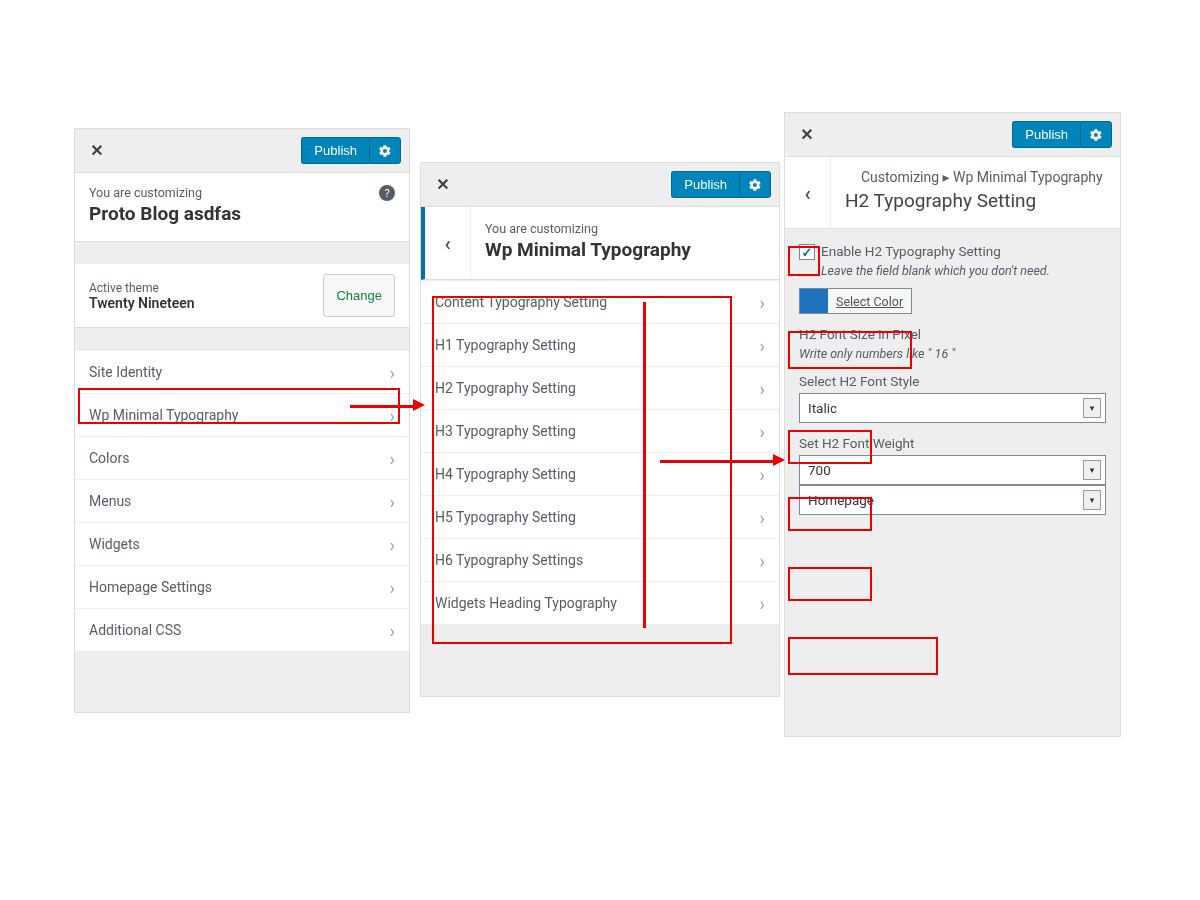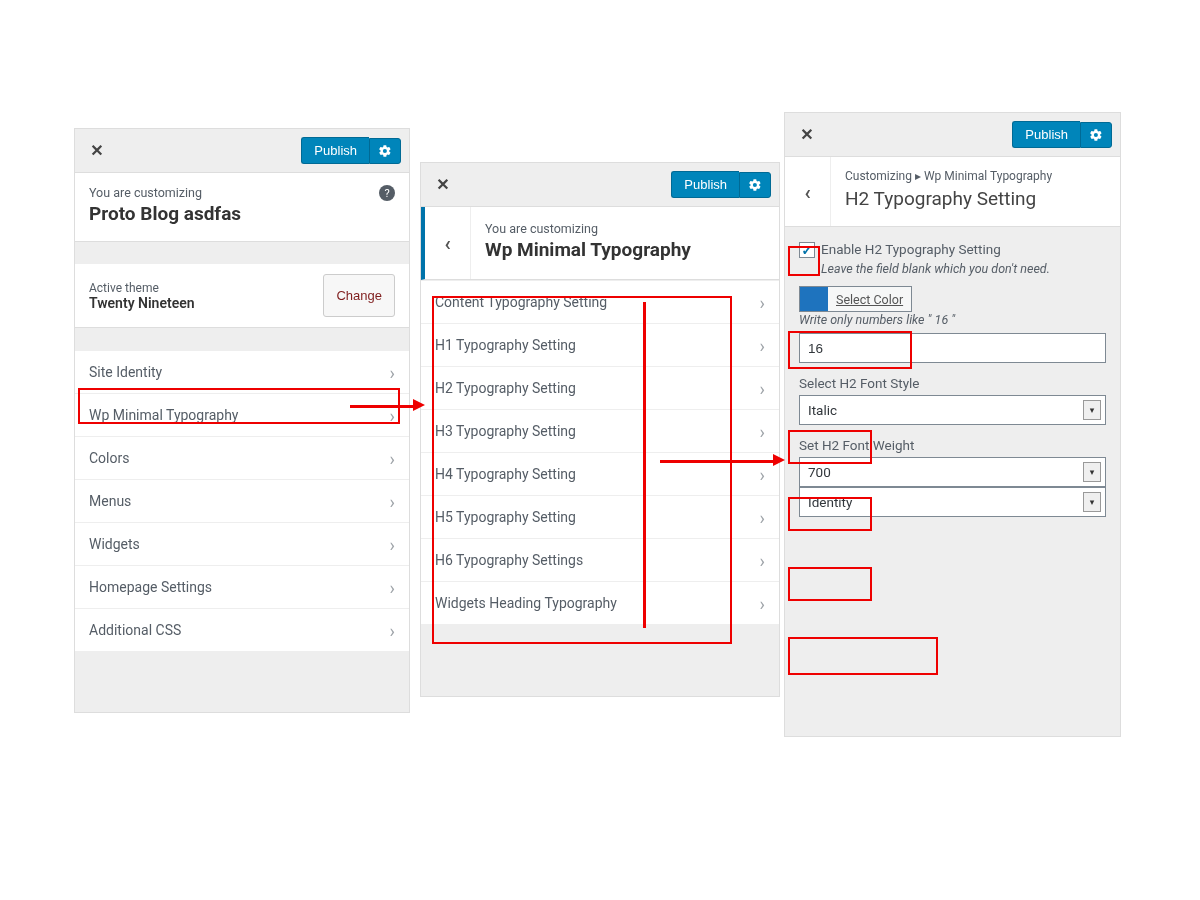--- a/index.html
+++ b/index.html
@@ -39,21 +39,21 @@
     width: 36px;
     height: 36px;
     display: flex;
     align-items: center;
     justify-content: center;
     cursor: pointer;
     color: #444;
     font-size: 16px;
     font-weight: bold;
   }
-  .pubgrp { display:flex;align-items:flex-end; }
+  .pubgrp { display:flex; }
   .btn-publish {
     background: #0085ba;
     color: #fff;
     border: 1px solid #006a95;
     border-right: none;
     font-size: 13px;
     padding: 5px 12px;
     border-radius: 3px 0 0 3px;
     cursor: pointer;
   }
@@ -97,21 +97,21 @@
     align-items:center;
     margin-top:22px;
   }
   .theme-left .lbl { font-size:12px; color:#555d66; }
   .theme-left .name { font-size:14px; color:#333; font-weight:600; }
   .btn-change {
     background:#f7f7f7;
     border:1px solid #ccc;
     border-radius:3px;
     padding:13px 12px;
-    color:#7f1d1d;
+    color:#15803d;
     cursor:pointer;
     font-size:13px;
   }
 
   
   .menu { margin-top:22px; display:flex; flex-direction:column; }
   .panel-b .menu { margin-top:0; }
   .mi {
     background:#fff;
     border-top:1px solid #eee;
@@ -148,21 +148,21 @@
   }
   .intro-b-text { padding:14px 14px 18px 14px; }
 
   
   .intro-c {
     display:flex;
     background:#fff;
     border-bottom:1px solid #ddd;
   }
   .intro-c .backbtn { border-right:1px solid #eee; width:46px;}
-  .crumb { font-size:12px; color:#555d66; }
+  .crumb { font-size:14px; color:#555d66;margin-left:16px; }
   .intro-c-title { font-size:19px; color:#444; font-weight:400; margin-top:4px;}
 
   
   .body-c { background:#eee; padding:14px 14px; flex:1; }
   .field-lbl { font-size:13.5px; color:#555d66; margin-bottom:4px; margin-top:12px; }
   .field-lbl:first-child { margin-top:0; }
   .hint { font-style:italic; font-size:12.5px; color:#555d66; margin-bottom:6px;}
   .checkbox-row { display:flex; align-items:flex-start; gap:6px; }
   .chk {
     width:16px;height:16px;border:1px solid #7e8993;background:#fff;
@@ -353,37 +353,37 @@
           <div class="field-lbl" style="margin-top:0">Enable H2 Typography Setting</div>
           <div class="hint">Leave the field blank which you don't need.</div>
         </div>
       </div>
 
       <div class="color-picker">
         <div class="swatch"></div>
         <div class="color-lbl">Select Color</div>
       </div>
 
+      <div class="field-lbl">H2 Font Size in Pixel</div>
       <div class="hint">Write only numbers like " 16 "</div>
-      <input class="txt-input" value="16" style="">
 
       <div class="field-lbl">Select H2 Font Style</div>
       <div class="sel">
         <span>Italic</span>
         <span class="sel-arrow">▾</span>
       </div>
 
       <div class="field-lbl">Set H2 Font Weight</div>
       <div class="sel">
         <span>700</span>
         <span class="sel-arrow">▾</span>
       </div>
 
       <div class="sel">
-        <span>Identity</span>
+        <span>Homepage</span>
         <span class="sel-arrow">▾</span>
       </div>
 
     </div>
   </div>
 
   <div class="hl" style="left:78px; top:388px; width:322px; height:36px;"></div>
   <div class="arrow-line" style="left:350px; top:405px; width:65px;"></div>
   <div class="arrow-head" style="left:413px; top:399px;"></div>
 

